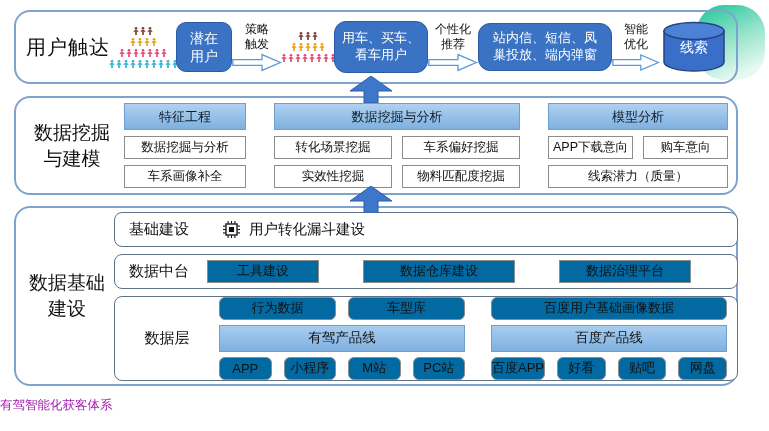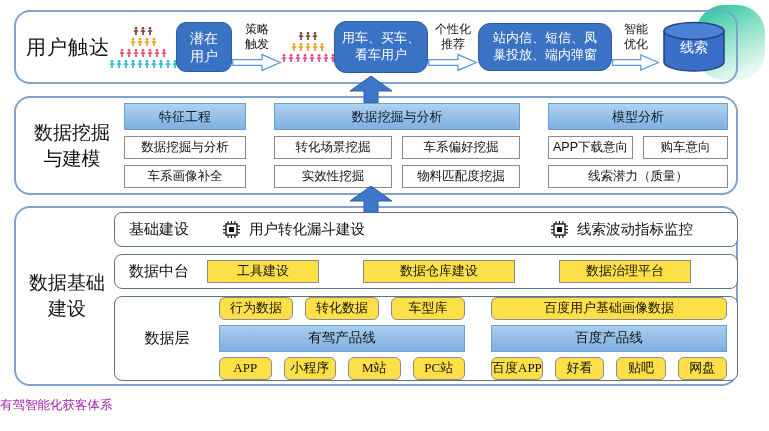--- a/index.html
+++ b/index.html
@@ -48,22 +48,22 @@
   .b3-rows{flex:1;display:flex;flex-direction:column;gap:7px;}
   .rowbox{border:1.5px solid #5f7185;border-radius:8px;background:#fff;box-sizing:border-box;}
   .row-infra{height:35px;display:flex;align-items:center;padding:0 14px;}
   .row-label{font-size:15px;white-space:nowrap;}
   .chip-item{display:flex;align-items:center;gap:9px;font-size:14.5px;white-space:nowrap;}
   .row-infra .chip-item.first{margin-left:34px;}
   .row-infra .chip-item.second{margin-left:auto;margin-right:30px;}
   .row-mid{height:35px;display:flex;align-items:center;padding:16px 14px;}
   .row-mid .mid-boxes{flex:1;display:flex;align-items:center;justify-content:space-between;
                       margin-left:18px;margin-right:32px;}
-  .whitebox{background:#fde047;border:1px solid #8c8c8c;display:flex;align-items:center;justify-content:center;
-            font-size:13px;height:23px;box-sizing:border-box;white-space:nowrap;font-family:Liberation Serif, serif;}
+  .whitebox{background:#0369a1;border:1px solid #8c8c8c;display:flex;align-items:center;justify-content:center;
+            font-size:13px;height:23px;box-sizing:border-box;white-space:nowrap;}
   .w-tool{width:112px;} .w-ware{width:152px;} .w-gov{width:132px;}
   .row-data{flex:1;display:flex;align-items:center;padding:0 10px 0 0;}
   .row-data .row-label{width:104px;text-align:center;}
   .pgroups{flex:1;display:flex;gap:26px;}
   .pgroup{display:flex;flex-direction:column;gap:5px;}
   .pg-left{width:246px;} .pg-right{width:236px;}
   .ptop,.pbottom{display:flex;gap:12px;height:23px;}
   .ptop .whitebox,.pbottom .whitebox{flex:1;height:23px;border-radius:6px;}
   .pbar{height:25px;background:linear-gradient(180deg,#a9cdef,#7fb0e0);border:1px solid #6f9fd0;
         display:flex;align-items:center;justify-content:center;font-size:13.5px;}
@@ -378,60 +378,38 @@
                 <line x1="0" y1="14" x2="3" y2="14"></line>
               <line x1="17" y1="6" x2="20" y2="6"></line>
                 <line x1="17" y1="10" x2="20" y2="10"></line>
                 <line x1="17" y1="14" x2="20" y2="14"></line>
             </g>
             <rect x="3.5" y="3.5" width="13" height="13" fill="#fff" stroke="#111" stroke-width="1.6"></rect>
             <rect x="7" y="7" width="6" height="6" fill="#111"></rect>
           </svg>
           <span>用户转化漏斗建设</span>
         </span>
-        <span class="chip-item second">
-          <svg width="17" height="17" viewBox="0 0 20 20">
-            <g stroke="#111" stroke-width="1.3">
-              <line x1="6" y1="0" x2="6" y2="3"></line>
-                <line x1="10" y1="0" x2="10" y2="3"></line>
-                <line x1="14" y1="0" x2="14" y2="3"></line>
-              <line x1="6" y1="17" x2="6" y2="20"></line>
-                <line x1="10" y1="17" x2="10" y2="20"></line>
-                <line x1="14" y1="17" x2="14" y2="20"></line>
-              <line x1="0" y1="6" x2="3" y2="6"></line>
-                <line x1="0" y1="10" x2="3" y2="10"></line>
-                <line x1="0" y1="14" x2="3" y2="14"></line>
-              <line x1="17" y1="6" x2="20" y2="6"></line>
-                <line x1="17" y1="10" x2="20" y2="10"></line>
-                <line x1="17" y1="14" x2="20" y2="14"></line>
-            </g>
-            <rect x="3.5" y="3.5" width="13" height="13" fill="#fff" stroke="#111" stroke-width="1.6"></rect>
-            <rect x="7" y="7" width="6" height="6" fill="#111"></rect>
-          </svg>
-          <span>线索波动指标监控</span>
-        </span>
       </div>
 
       <div class="rowbox row-mid">
         <span class="row-label">数据中台</span>
         <div class="mid-boxes">
           <div class="whitebox w-tool">工具建设</div>
           <div class="whitebox w-ware">数据仓库建设</div>
           <div class="whitebox w-gov">数据治理平台</div>
         </div>
       </div>
 
       <div class="rowbox row-data">
         <span class="row-label">数据层</span>
         <div class="pgroups">
 
           <div class="pgroup pg-left">
             <div class="ptop">
               <div class="whitebox">行为数据</div>
-              <div class="whitebox">转化数据</div>
               <div class="whitebox">车型库</div>
             </div>
             <div class="pbar">有驾产品线</div>
             <div class="pbottom">
               <div class="whitebox">APP</div>
               <div class="whitebox">小程序</div>
               <div class="whitebox">M站</div>
               <div class="whitebox">PC站</div>
             </div>
           </div>

